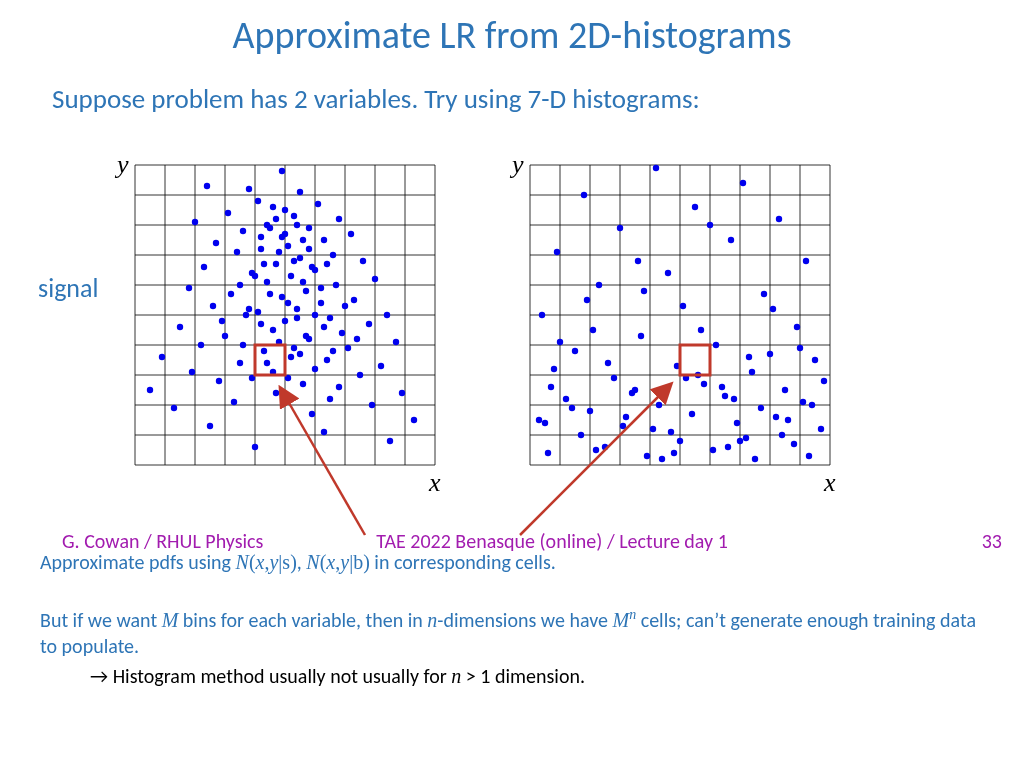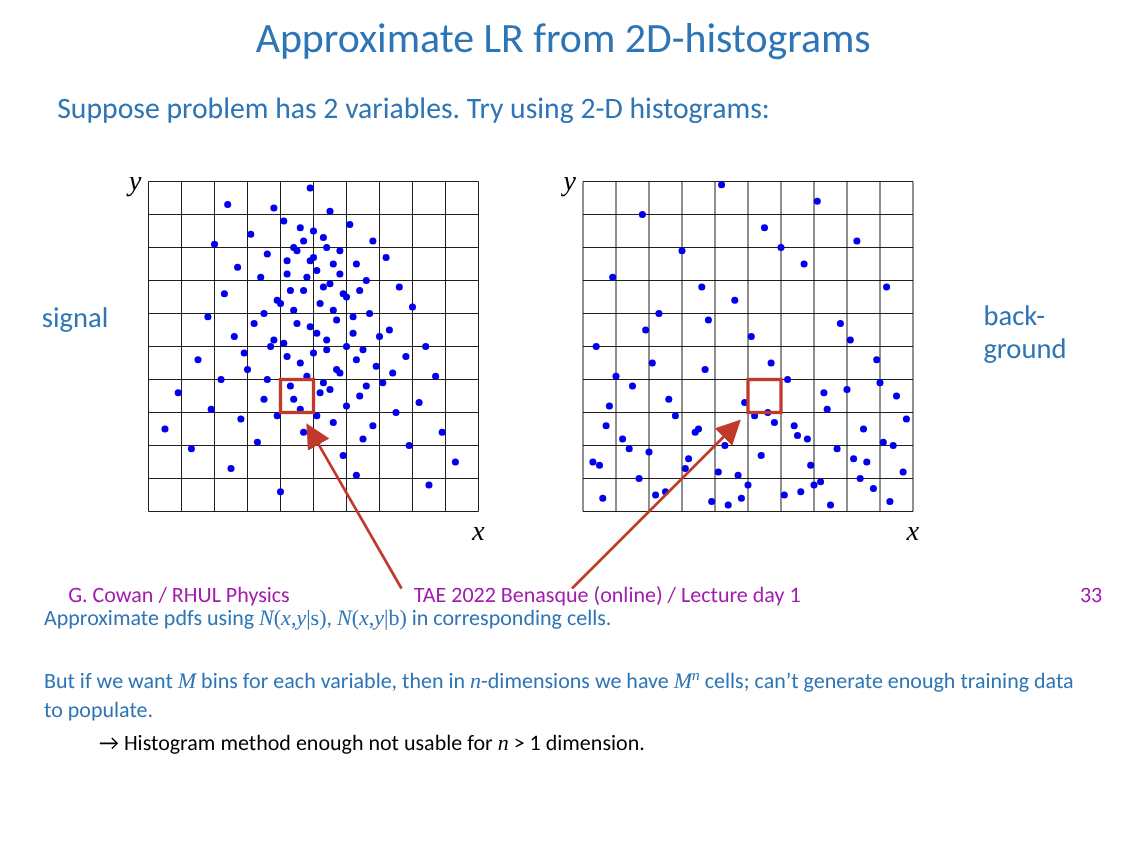--- a/index.html
+++ b/index.html
@@ -71,26 +71,23 @@
   .footer-right { right: 22px; }
   .ital { font-family: 'Times New Roman', serif; font-style: italic; }
   .roman { font-family: 'Times New Roman', serif; }
   sup.lit { font-size: 0.7em; vertical-align: super; font-family: 'Times New Roman', serif; font-style: italic;}
 </style>
 </head>
 <body>
 
 <div class="slide">
   <div class="title">Approximate LR from 2D-histograms</div>
-  <div class="subtitle">Suppose problem has 2 variables.  Try using 2-D histograms:</div>
+  <div class="subtitle">Suppose problem has 2 variables.  Try using 7-D histograms:</div>
 
   <div class="label-signal">signal</div>
-  <div class="label-background">
-    <span>back-</span><br><span>ground</span>
-  </div>
 
   <svg class="plots-svg" width="800" height="400" viewBox="0 0 800 400">
     <g id="plot-signal">
         <line x1="35" y1="20" x2="35" y2="320" stroke="#000" stroke-width="0.8"></line>
         <line x1="35" y1="20" x2="335" y2="20" stroke="#000" stroke-width="0.8"></line>
         <line x1="65" y1="20" x2="65" y2="320" stroke="#000" stroke-width="0.8"></line>
         <line x1="35" y1="50" x2="335" y2="50" stroke="#000" stroke-width="0.8"></line>
         <line x1="95" y1="20" x2="95" y2="320" stroke="#000" stroke-width="0.8"></line>
         <line x1="35" y1="80" x2="335" y2="80" stroke="#000" stroke-width="0.8"></line>
         <line x1="125" y1="20" x2="125" y2="320" stroke="#000" stroke-width="0.8"></line>
@@ -347,19 +344,19 @@
 
   <div class="body-text line-approx">
     <span>Approximate pdfs using </span><span class="ital">N</span><span class="roman">(</span><span class="ital">x</span><span class="roman">,</span><span class="ital">y</span><span class="roman">|</span><span class="roman">s)</span><span>, </span><span class="ital">N</span><span class="roman">(</span><span class="ital">x</span><span class="roman">,</span><span class="ital">y</span><span class="roman">|</span><span class="roman">b)</span><span> in corresponding cells.</span>
   </div>
 
   <div class="body-text line-but">
     <span>But if we want </span><span class="ital">M</span><span> bins for each variable, then in </span><span class="ital">n</span><span>-dimensions we have </span><span class="ital">M</span><sup class="lit">n</sup><span> cells; can’t generate enough training data to populate.</span>
   </div>
 
   <div class="body-text line-arrow">
-    <span>→ Histogram method enough not usable for </span><span class="ital">n</span><span> &gt; 1 dimension.</span>
+    <span>→ Histogram method usually not usually for </span><span class="ital">n</span><span> &gt; 1 dimension.</span>
   </div>
 
   <div class="footer footer-left">G. Cowan / RHUL Physics</div>
   <div class="footer footer-center">TAE 2022 Benasque (online) / Lecture day 1</div>
   <div class="footer footer-right">33</div>
 </div>
 
 </body></html>

